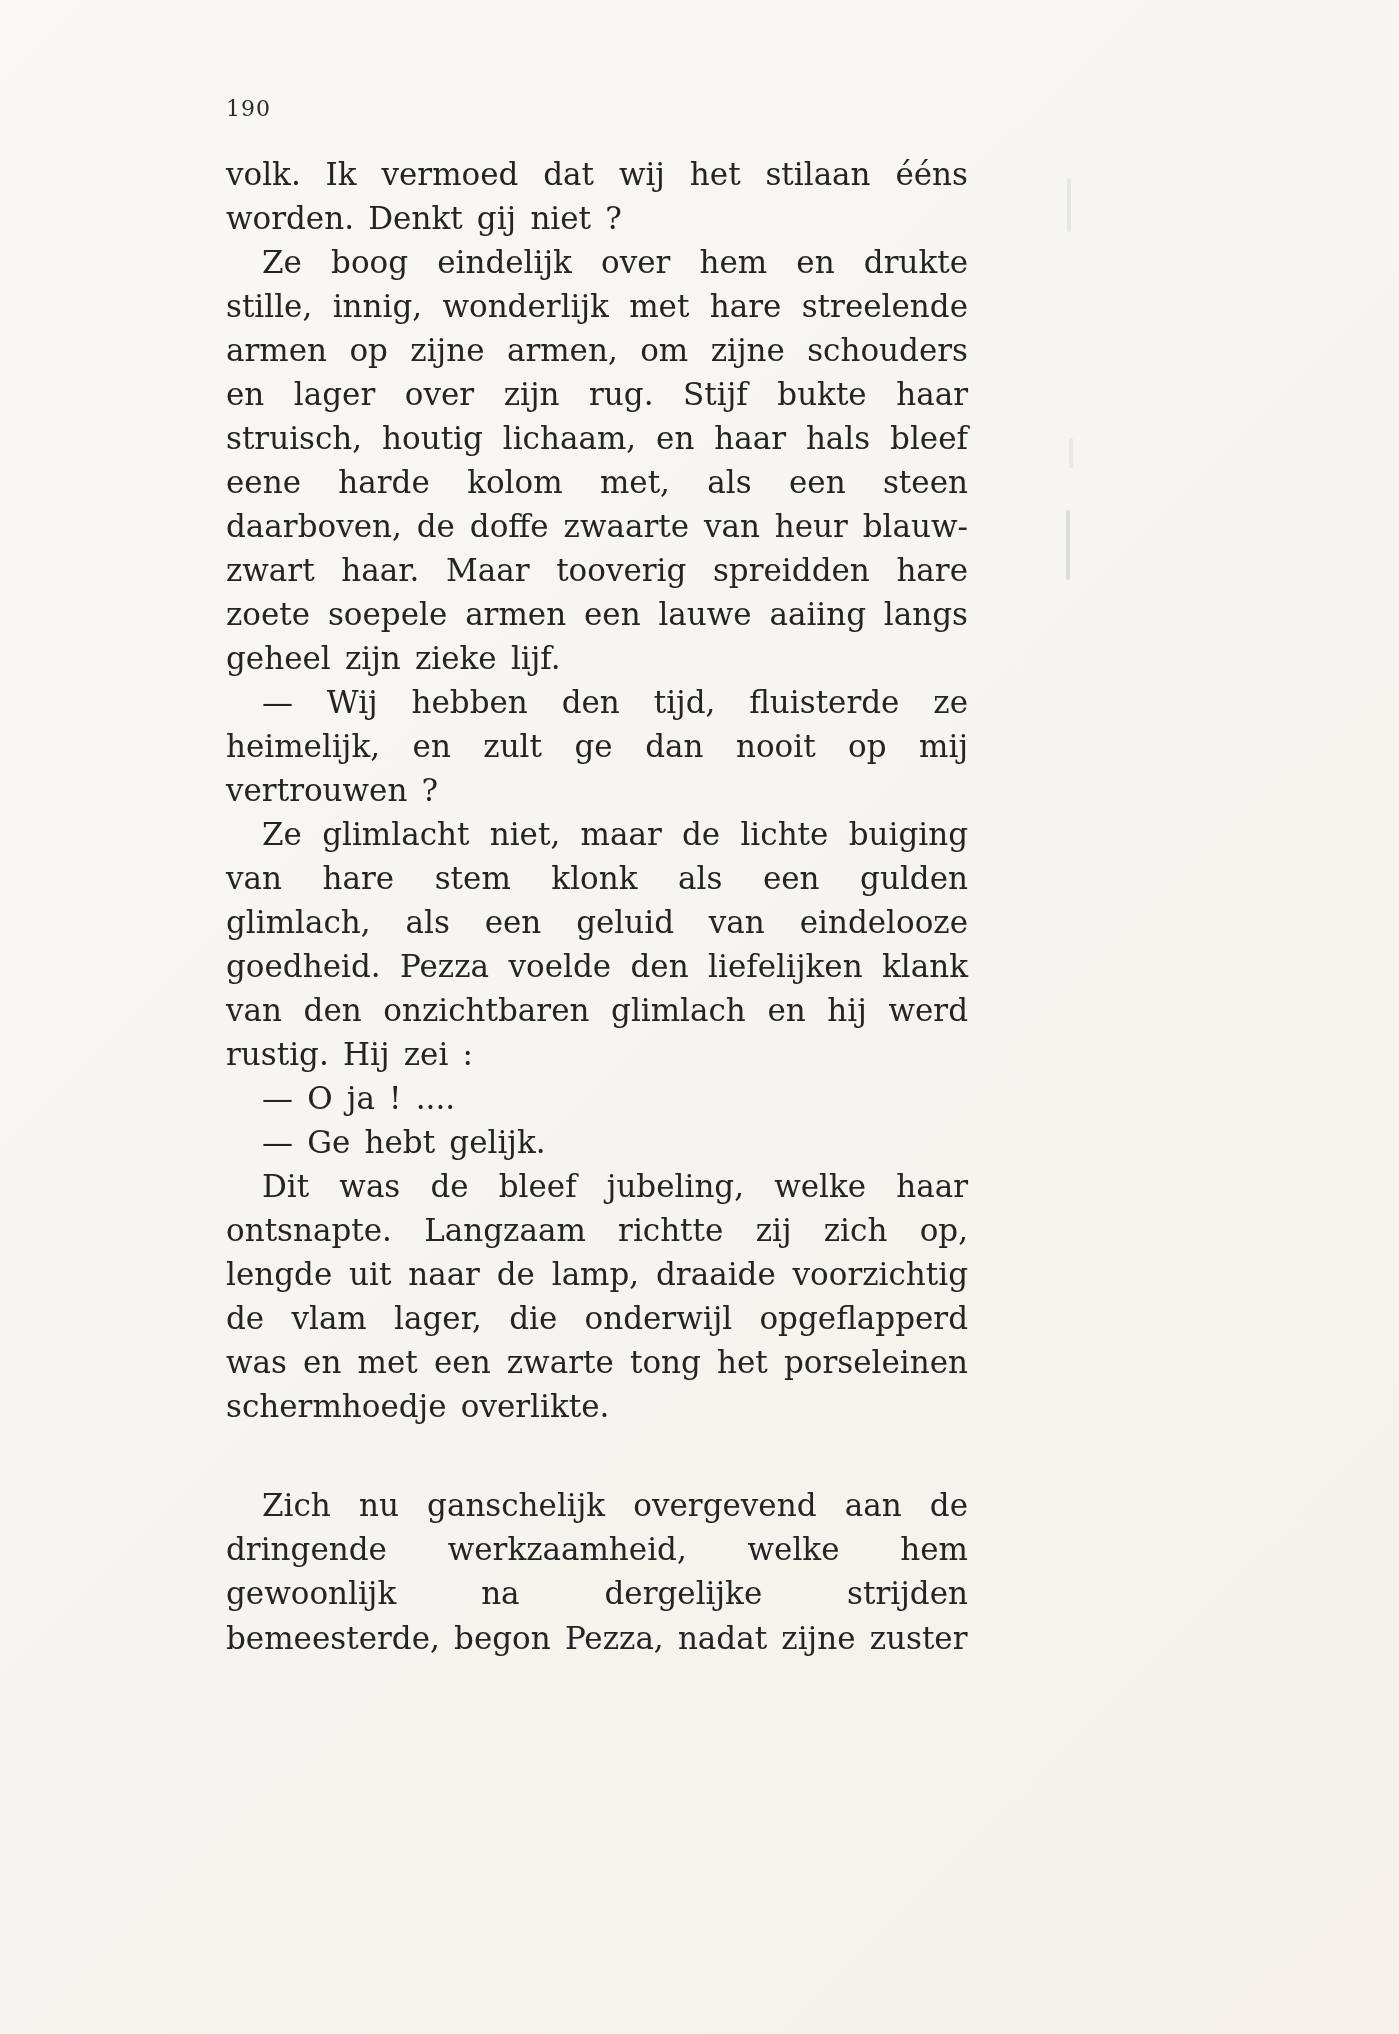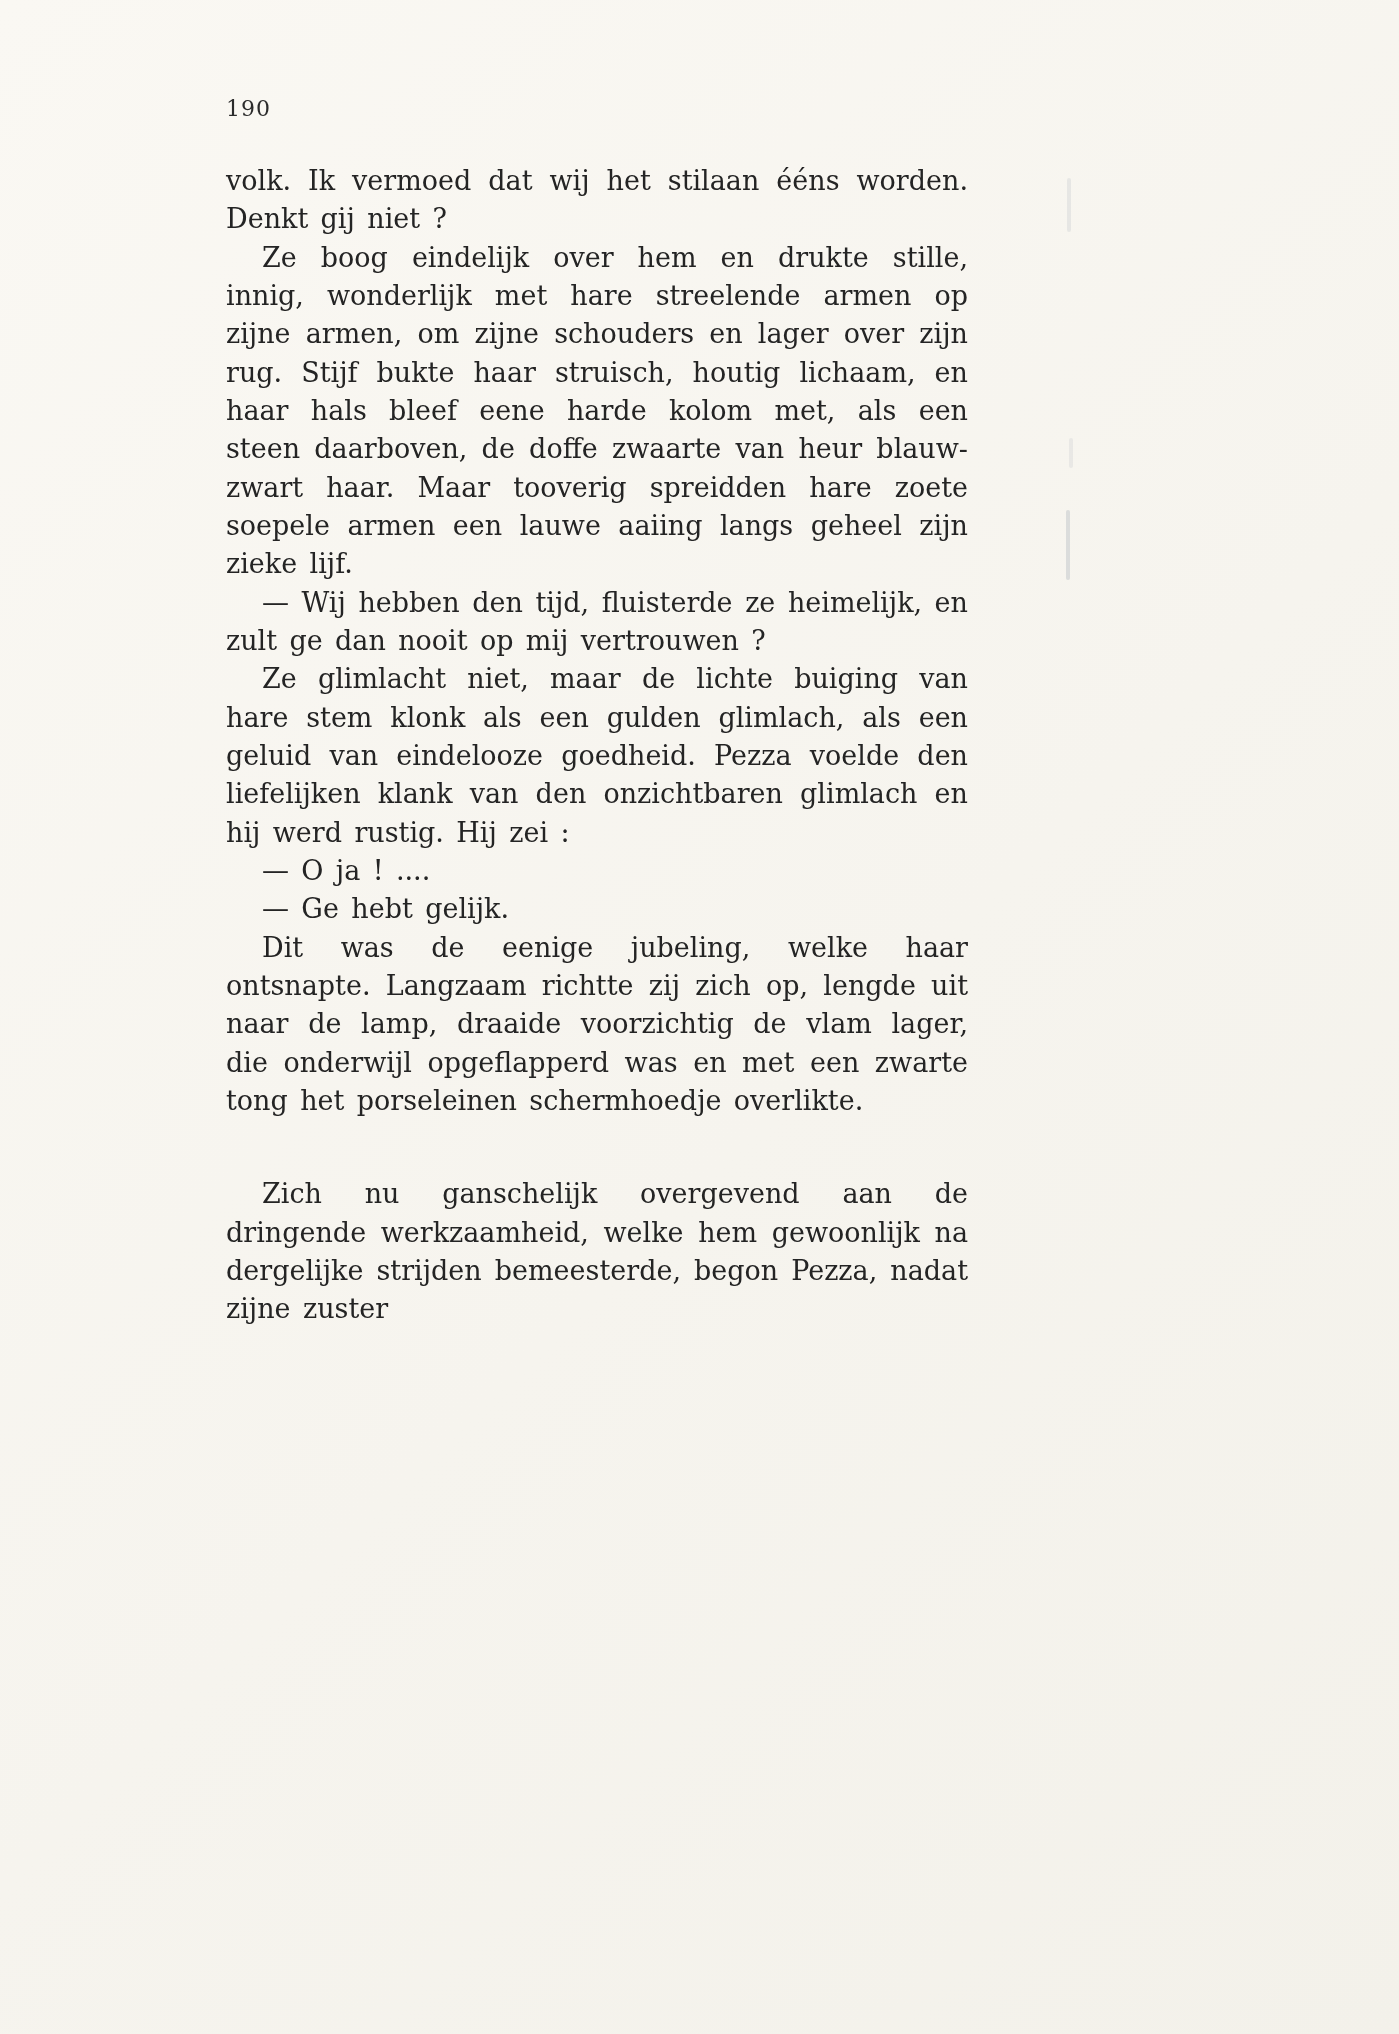--- a/index.html
+++ b/index.html
@@ -21,23 +21,23 @@
     position: absolute;
     left: 226px;
     top: 96px;
     font-size: 22px;
     letter-spacing: 1px;
     color: #2b2b2b;
   }
   .text-block {
     position: absolute;
     left: 226px;
-    top: 162px;
+    top: 152px;
     width: 742px;
-    font-size: 27px;
+    font-size: 31px;
     line-height: 1.42;
     text-align: justify;
     word-spacing: 0.14em;
     color: #242424;
   }
   .para {
     margin: 0;
   }
   .para.indent {
     text-indent: 36px;
@@ -65,20 +65,20 @@
 <div class="page">
   <div class="page-number">190</div>
 
   <div class="text-block" id="text-block">
       <p class="para noindent">volk. Ik vermoed dat wij het stilaan ééns worden. Denkt gij niet ?</p>
       <p class="para indent">Ze boog eindelijk over hem en drukte stille, innig, wonderlijk met hare streelende armen op zijne armen, om zijne schouders en lager over zijn rug. Stijf bukte haar struisch, houtig lichaam, en haar hals bleef eene harde kolom met, als een steen daarboven, de doffe zwaarte van heur blauw-zwart haar. Maar tooverig spreidden hare zoete soepele armen een lauwe aaiing langs geheel zijn zieke lijf.</p>
       <p class="para indent">— Wij hebben den tijd, fluisterde ze heimelijk, en zult ge dan nooit op mij vertrouwen ?</p>
       <p class="para indent">Ze glimlacht niet, maar de lichte buiging van hare stem klonk als een gulden glimlach, als een geluid van eindelooze goedheid. Pezza voelde den liefelijken klank van den onzichtbaren glimlach en hij werd rustig. Hij zei :</p>
       <p class="para indent">— O ja ! ....</p>
       <p class="para indent">— Ge hebt gelijk.</p>
-      <p class="para indent">Dit was de eenige jubeling, welke haar ontsnapte. Langzaam richtte zij zich op, lengde uit naar de lamp, draaide voorzichtig de vlam lager, die onderwijl opgeflapperd was en met een zwarte tong het porseleinen schermhoedje overlikte.</p>
+      <p class="para indent">Dit was de bleef jubeling, welke haar ontsnapte. Langzaam richtte zij zich op, lengde uit naar de lamp, draaide voorzichtig de vlam lager, die onderwijl opgeflapperd was en met een zwarte tong het porseleinen schermhoedje overlikte.</p>
       <p class="para indent gap">Zich nu ganschelijk overgevend aan de dringende werkzaamheid, welke hem gewoonlijk na dergelijke strijden bemeesterde, begon Pezza, nadat zijne zuster</p>
     </div>
 
   <div class="scan-artifact artifact-1"></div>
   <div class="scan-artifact artifact-2"></div>
   <div class="scan-artifact artifact-3"></div>
 </div>
 
 </body></html>

